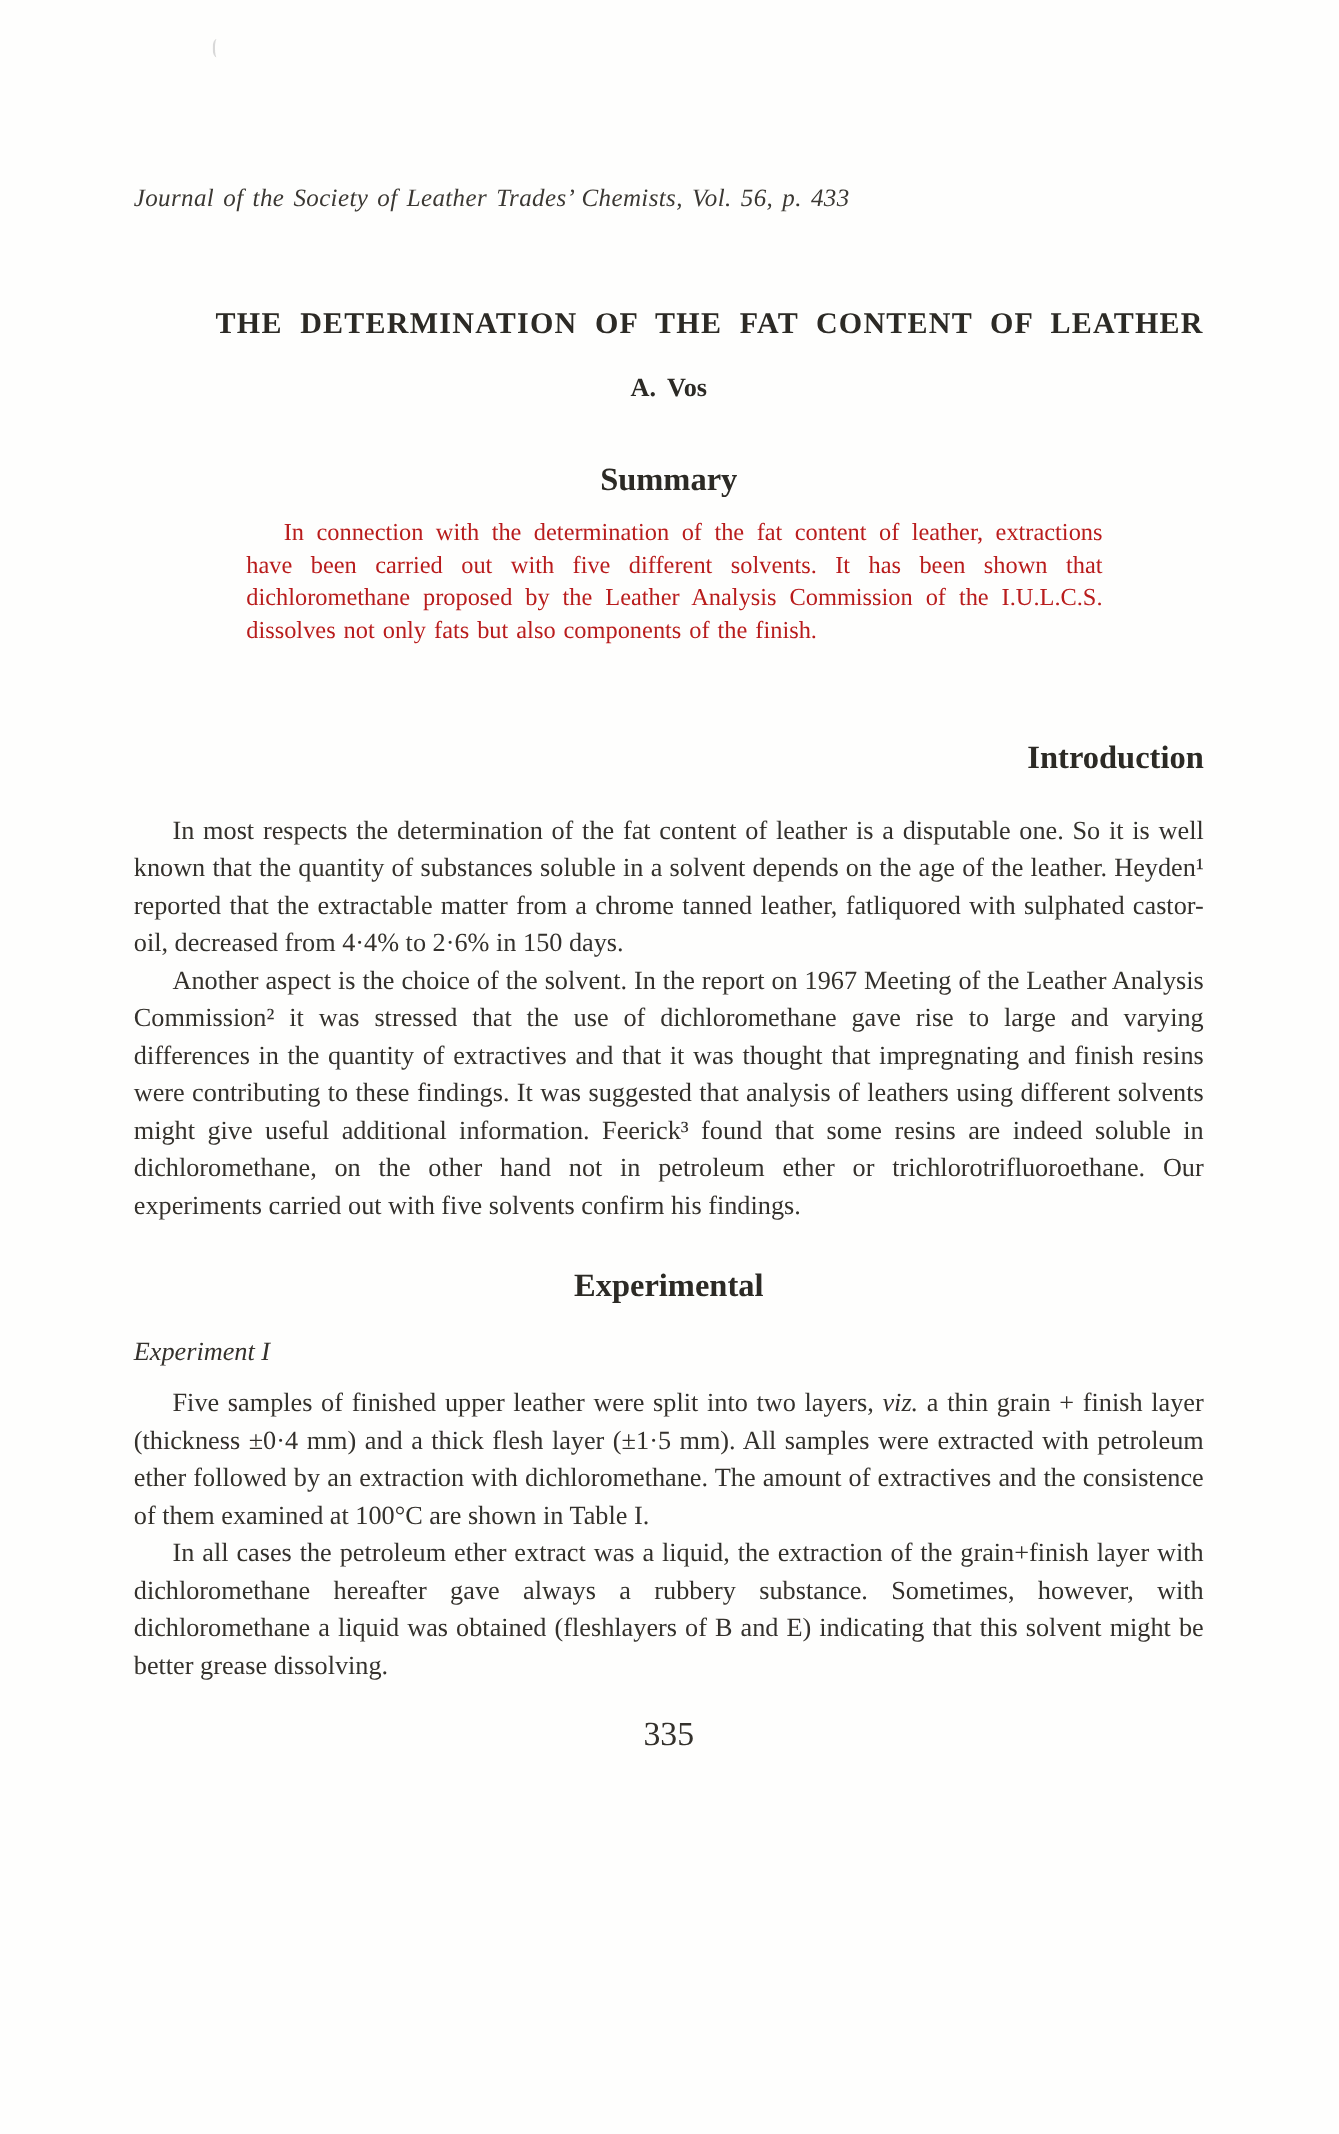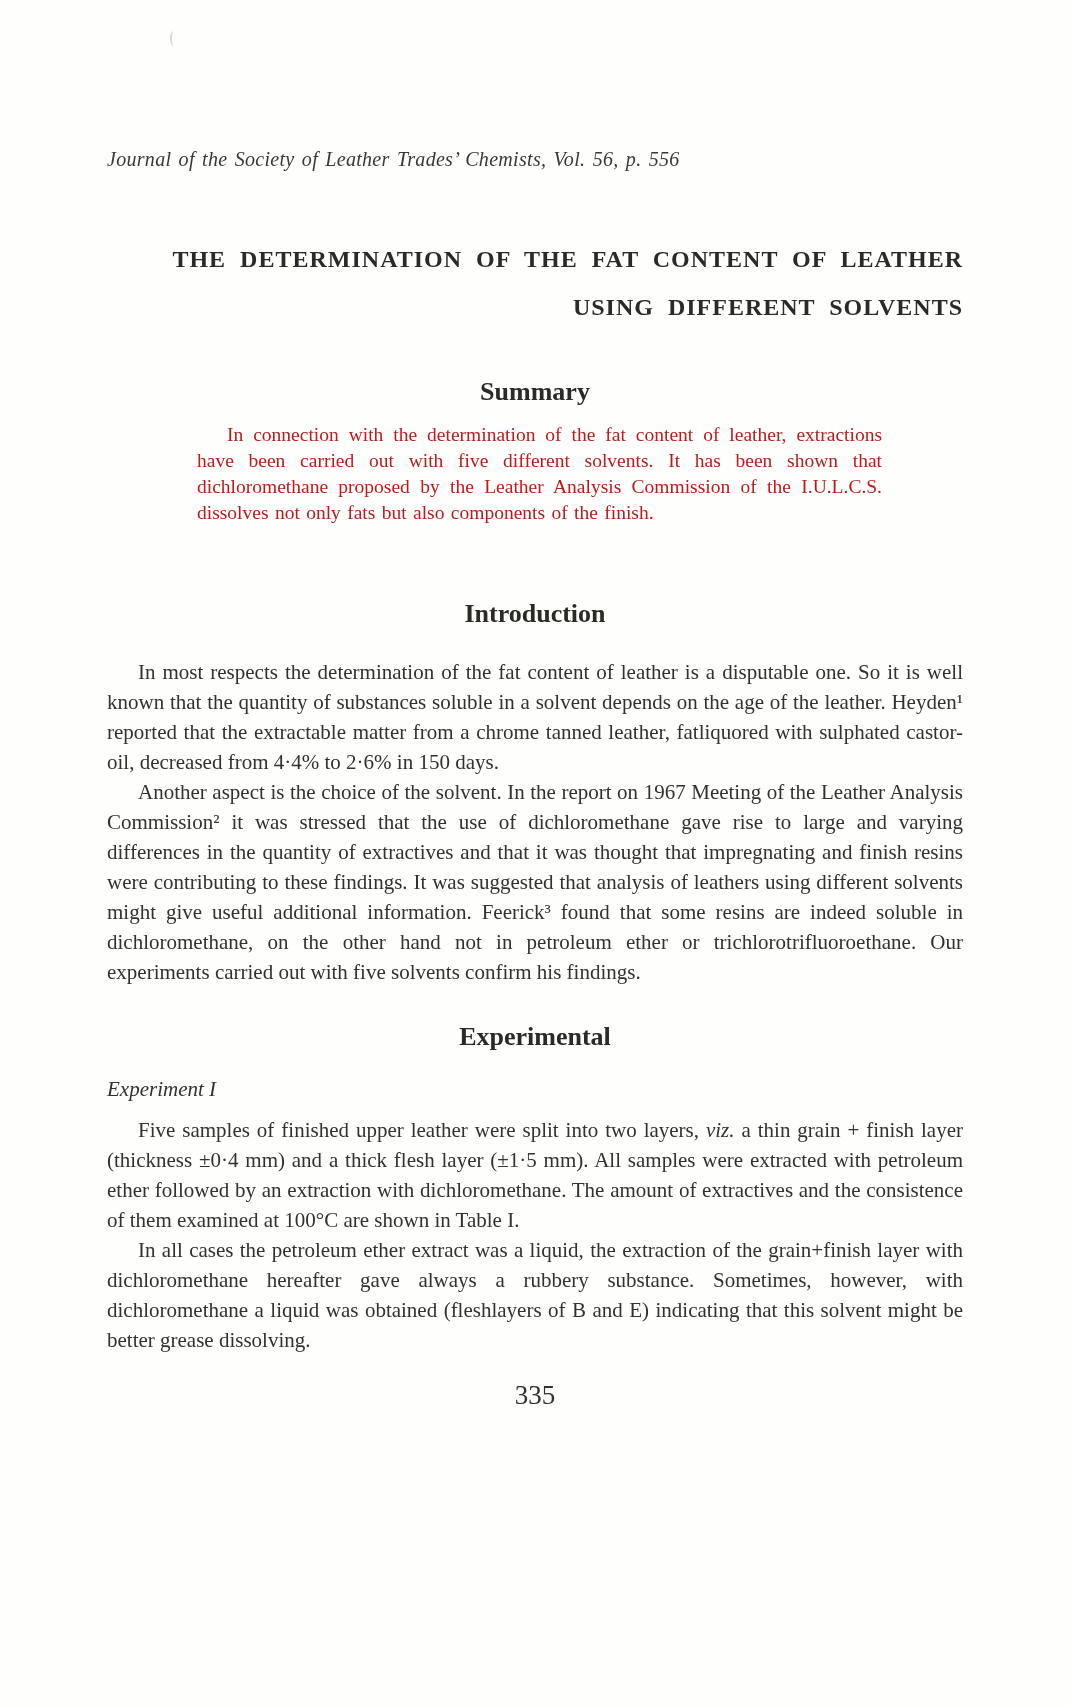--- a/index.html
+++ b/index.html
@@ -60,21 +60,21 @@
   }
   .heading {
     margin: 0;
     text-align: center;
     font-size: 26px;
     font-weight: bold;
     line-height: 28px;
     color: #2c2a25;
   }
   .heading-summary      { margin-top: 47px; }
-  .heading-introduction { margin-top: 74px; }
+  .heading-introduction { margin-top: 74px; text-align: right; }
   .heading-experimental { margin-top: 36px; }
   .summary-body {
     margin: 16px 81px 0 90px;
     font-size: 19.5px;
     line-height: 26px;
     text-align: justify;
     text-indent: 30px;
     word-spacing: 1.5px;
     color: #b91c1c;
   }
@@ -104,27 +104,27 @@
     color: #34312c;
   }
 </style>
 </head>
 <body>
 
 <div class="page">
 
   <span class="scan-artifact"></span>
 
-  <div class="journal-line">Journal of the Society of Leather Trades’ Chemists, Vol. 56, p. 556</div>
+  <div class="journal-line">Journal of the Society of Leather Trades’ Chemists, Vol. 56, p. 433</div>
 
   <h1 class="title">
     <span class="title-line">THE DETERMINATION OF THE FAT CONTENT OF LEATHER</span>
-    <span class="title-line">USING DIFFERENT SOLVENTS</span>
   </h1>
 
+  <div class="author">A. Vos</div>
 
   <h2 class="heading heading-summary">Summary</h2>
 
   <p class="summary-body">In connection with the determination of the fat content of leather, extractions have been carried out with five different solvents. It has been shown that dichloromethane proposed by the Leather Analysis Commission of the I.U.L.C.S. dissolves not only fats but also components of the finish.</p>
 
   <h2 class="heading heading-introduction">Introduction</h2>
 
   <p class="body-para intro-p1">In most respects the determination of the fat content of leather is a disputable one. So it is well known that the quantity of substances soluble in a solvent depends on the age of the leather. Heyden¹ reported that the extractable matter from a chrome tanned leather, fatliquored with sulphated castor-oil, decreased from 4·4% to 2·6% in 150 days.</p>
 
   <p class="body-para">Another aspect is the choice of the solvent. In the report on 1967 Meeting of the Leather Analysis Commission² it was stressed that the use of dichloromethane gave rise to large and varying differences in the quantity of extractives and that it was thought that impregnating and finish resins were contributing to these findings. It was suggested that analysis of leathers using different solvents might give useful additional information. Feerick³ found that some resins are indeed soluble in dichloromethane, on the other hand not in petroleum ether or trichlorotrifluoroethane. Our experiments carried out with five solvents confirm his findings.</p>

